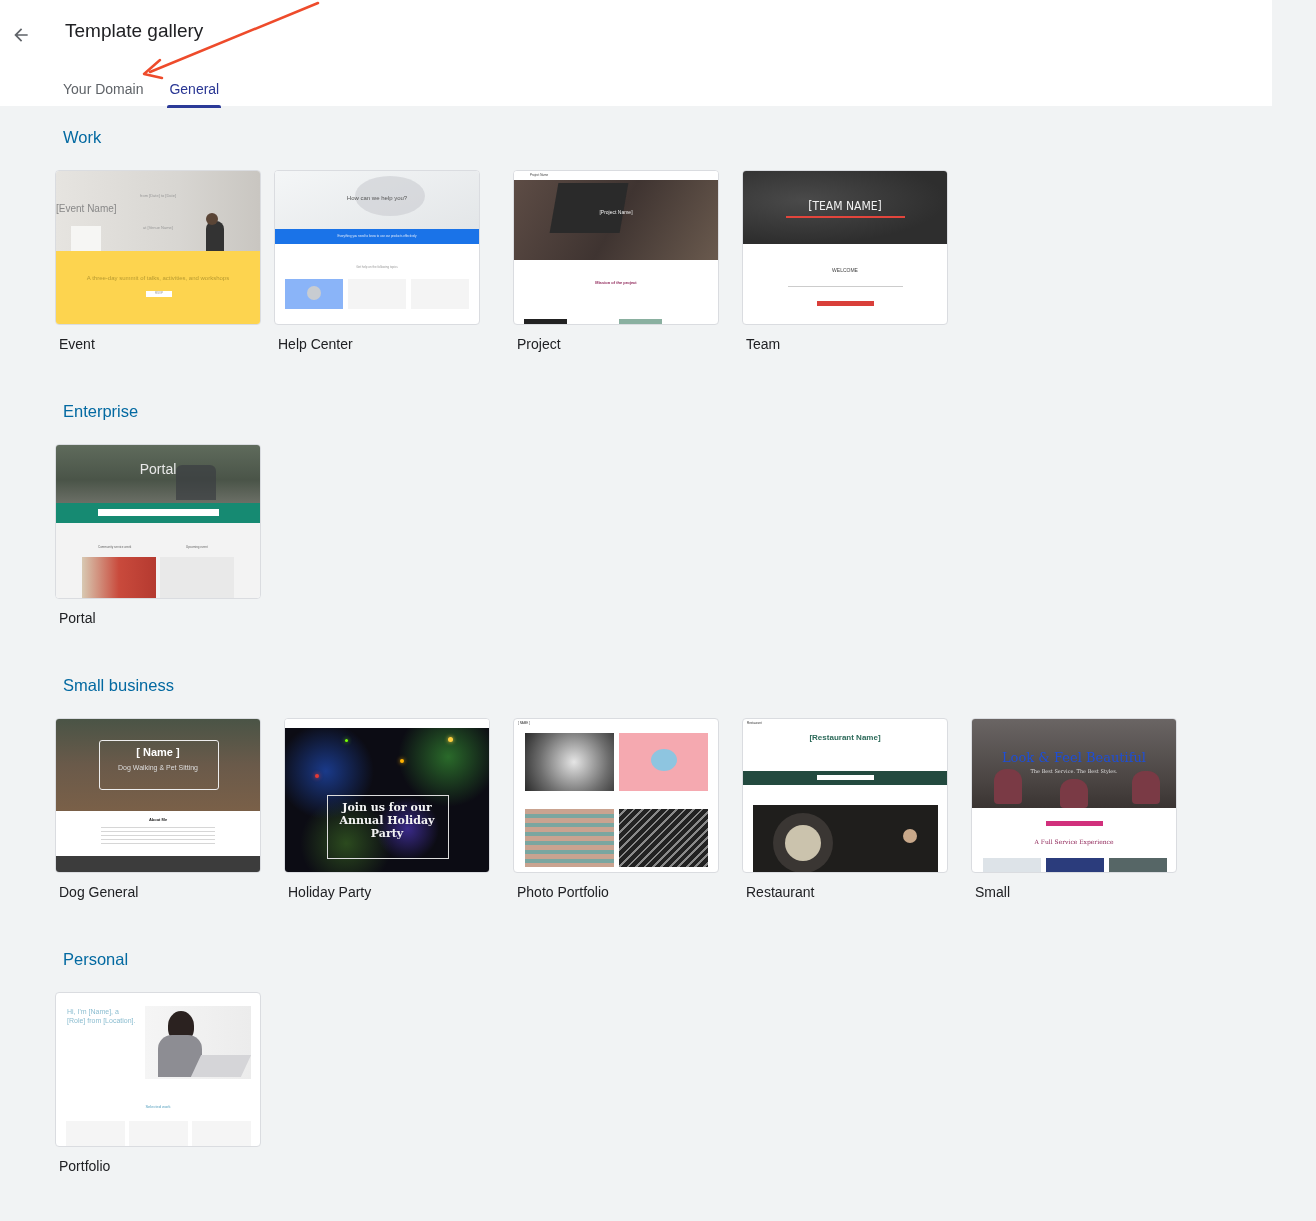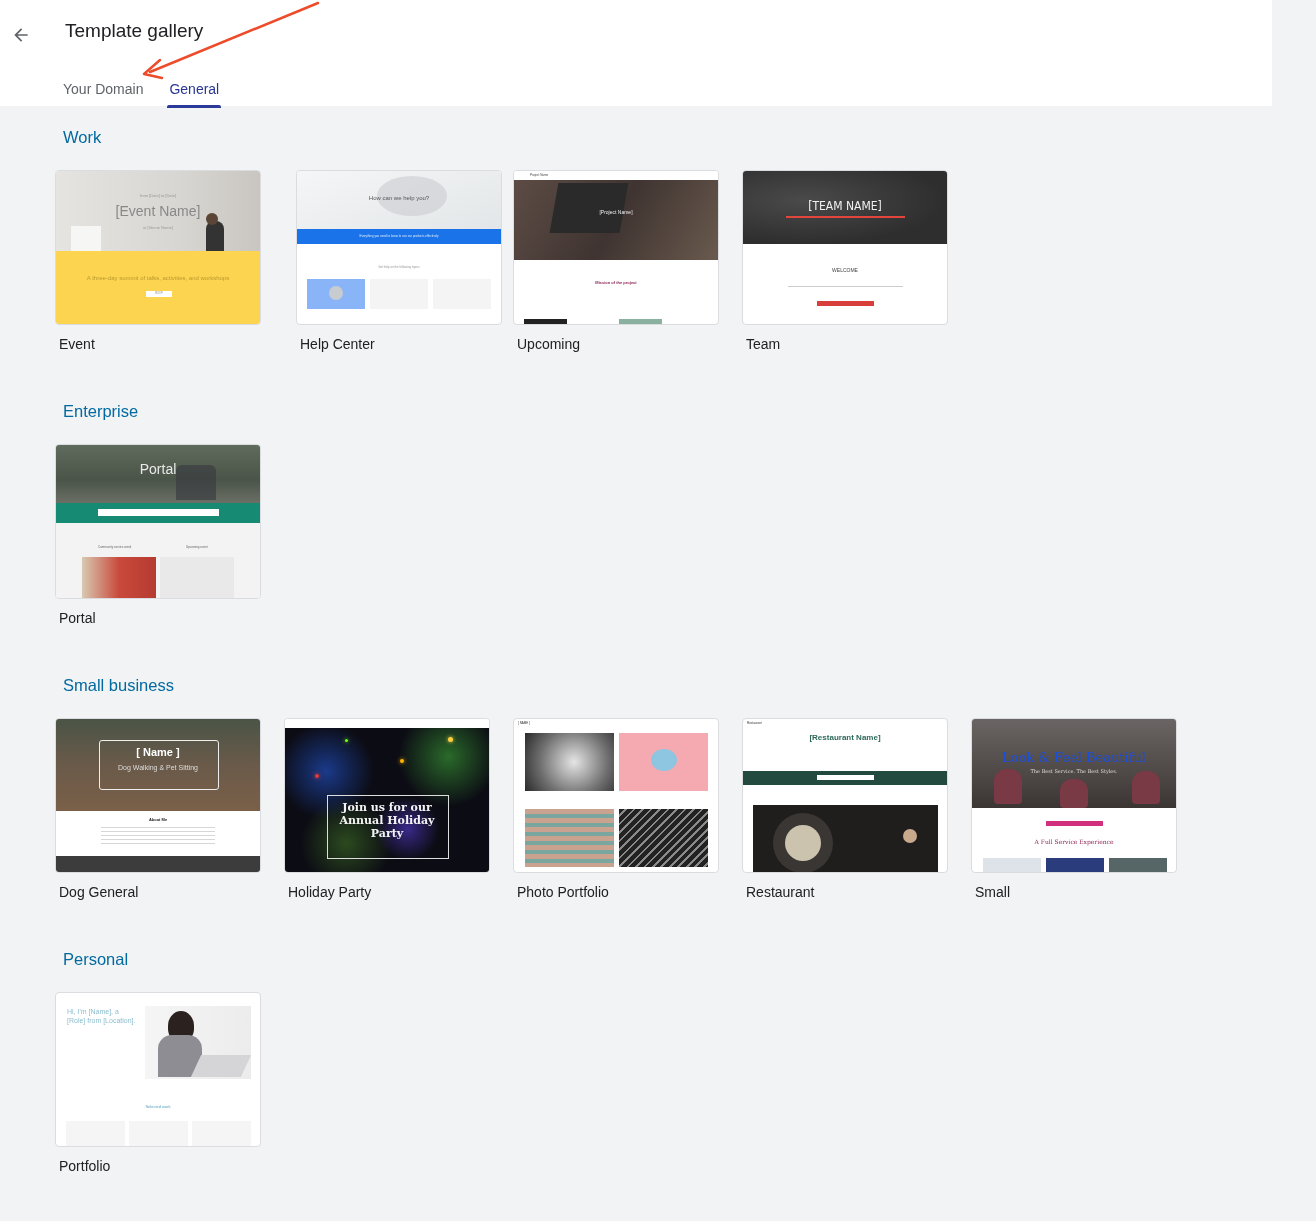--- a/index.html
+++ b/index.html
@@ -44,30 +44,30 @@
 <div class="section" style="top:128px;">
   <div class="section-title">Work</div>
 
   <div class="card" style="left:55px; top:42px;">
     <div class="thumb">
       <div class="abs" style="left:0;top:0;width:204px;height:80px;background:linear-gradient(90deg,#e6e4e0,#d8d6d2 60%,#c9c6c1);"></div>
       <div class="abs" style="left:15px;top:55px;width:30px;height:25px;background:#f6f6f4;"></div>
       <div class="abs" style="left:150px;top:50px;width:18px;height:30px;background:#333;border-radius:8px 8px 0 0;"></div>
       <div class="abs" style="left:150px;top:42px;width:12px;height:12px;background:#5a4536;border-radius:50%;"></div>
       <div class="abs tiny" style="left:0;top:22px;width:204px;text-align:center;">from [Date] to [Date]</div>
-      <div class="abs" style="left:0;top:32px;width:204px;text-align:center;font-size:14px;color:#888;">[Event Name]</div>
+      <div class="abs" style="left:0;top:32px;width:204px;font-size:10px;color:#888;">[Event Name]</div>
       <div class="abs tiny" style="left:0;top:54px;width:204px;text-align:center;">at [Venue Name]</div>
       <div class="abs" style="left:0;top:80px;width:204px;height:73px;background:#fdd44f;"></div>
       <div class="abs" style="left:0;top:104px;width:204px;text-align:center;font-size:6px;color:#b89a30;">A three-day summit of talks, activities, and workshops</div>
       <div class="abs" style="left:90px;top:120px;width:26px;height:6px;background:#fff;font-size:3px;text-align:center;color:#999;">RSVP</div>
     </div>
     <div class="card-label">Event</div>
   </div>
 
-  <div class="card" style="left:296px; top:42px;">
+  <div class="card" style="left:274px; top:42px;">
     <div class="thumb">
       <div class="abs" style="left:0;top:0;width:204px;height:58px;background:linear-gradient(160deg,#f4f6f7,#e3e6e8);"></div>
       <div class="abs" style="left:80px;top:5px;width:70px;height:40px;border-radius:50%;background:#c9ccd0;opacity:.6;"></div>
       <div class="abs" style="left:0;top:24px;width:204px;text-align:center;font-size:6px;color:#555;">How can we help you?</div>
       <div class="abs" style="left:0;top:58px;width:204px;height:15px;background:#1a73e8;"></div>
       <div class="abs" style="left:0;top:63px;width:204px;text-align:center;font-size:3px;color:#dce8fb;">Everything you need to know to use our products effectively</div>
       <div class="abs tiny" style="left:0;top:94px;width:204px;text-align:center;font-size:3px;">Get help on the following topics</div>
       <div class="abs" style="left:10px;top:108px;width:58px;height:30px;background:#8ab4f8;"></div>
       <div class="abs" style="left:32px;top:115px;width:14px;height:14px;border-radius:50%;background:#c8ccd1;"></div>
       <div class="abs" style="left:73px;top:108px;width:58px;height:30px;background:#f4f4f4;"></div>
@@ -80,21 +80,21 @@
     <div class="thumb">
       <div class="abs" style="left:0;top:0;width:204px;height:9px;background:#fff;"></div>
       <div class="abs tiny" style="left:16px;top:2px;font-size:3px;color:#444;">Project Name</div>
       <div class="abs" style="left:0;top:9px;width:204px;height:80px;background:linear-gradient(120deg,#5d4c45,#3f3431 50%,#6a5a4e);"></div>
       <div class="abs" style="left:40px;top:12px;width:70px;height:50px;background:#2a2a2a;transform:skewX(-10deg);"></div>
       <div class="abs" style="left:0;top:38px;width:204px;text-align:center;font-size:5px;color:#eee;">[Project Name]</div>
       <div class="abs" style="left:0;top:109px;width:204px;text-align:center;font-size:4px;color:#8e2457;font-weight:bold;">Mission of the project</div>
       <div class="abs" style="left:10px;top:148px;width:43px;height:5px;background:#222;"></div>
       <div class="abs" style="left:105px;top:148px;width:43px;height:5px;background:#8ab0a0;"></div>
     </div>
-    <div class="card-label">Upcoming</div>
+    <div class="card-label">Project</div>
   </div>
 
   <div class="card" style="left:742px; top:42px;">
     <div class="thumb">
       <div class="abs" style="left:0;top:0;width:204px;height:73px;background:radial-gradient(ellipse at 30% 40%,#4a4a4a,#2e2e2e 70%);"></div>
       <div class="abs" style="left:0;top:28px;width:204px;text-align:center;font-size:12px;color:#f1f1f1;font-family:'DejaVu Sans Condensed','DejaVu Sans',sans-serif;">[TEAM NAME]</div>
       <div class="abs" style="left:43px;top:45px;width:119px;height:2px;background:#e2453c;"></div>
       <div class="abs" style="left:0;top:96px;width:204px;text-align:center;font-size:5px;color:#444;">WELCOME</div>
       <div class="abs" style="left:45px;top:115px;width:115px;height:1px;background:#ccc;"></div>
       <div class="abs" style="left:74px;top:130px;width:57px;height:5px;background:#d93f3a;"></div>

